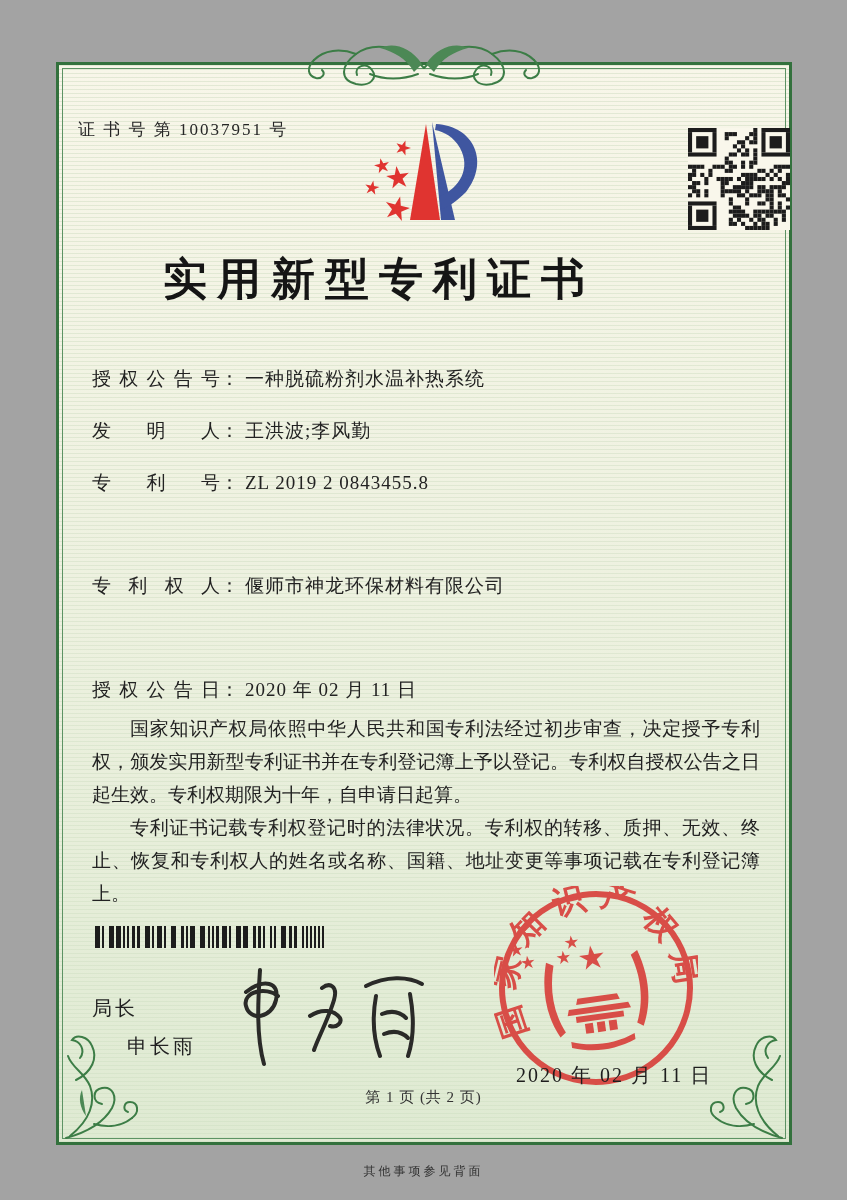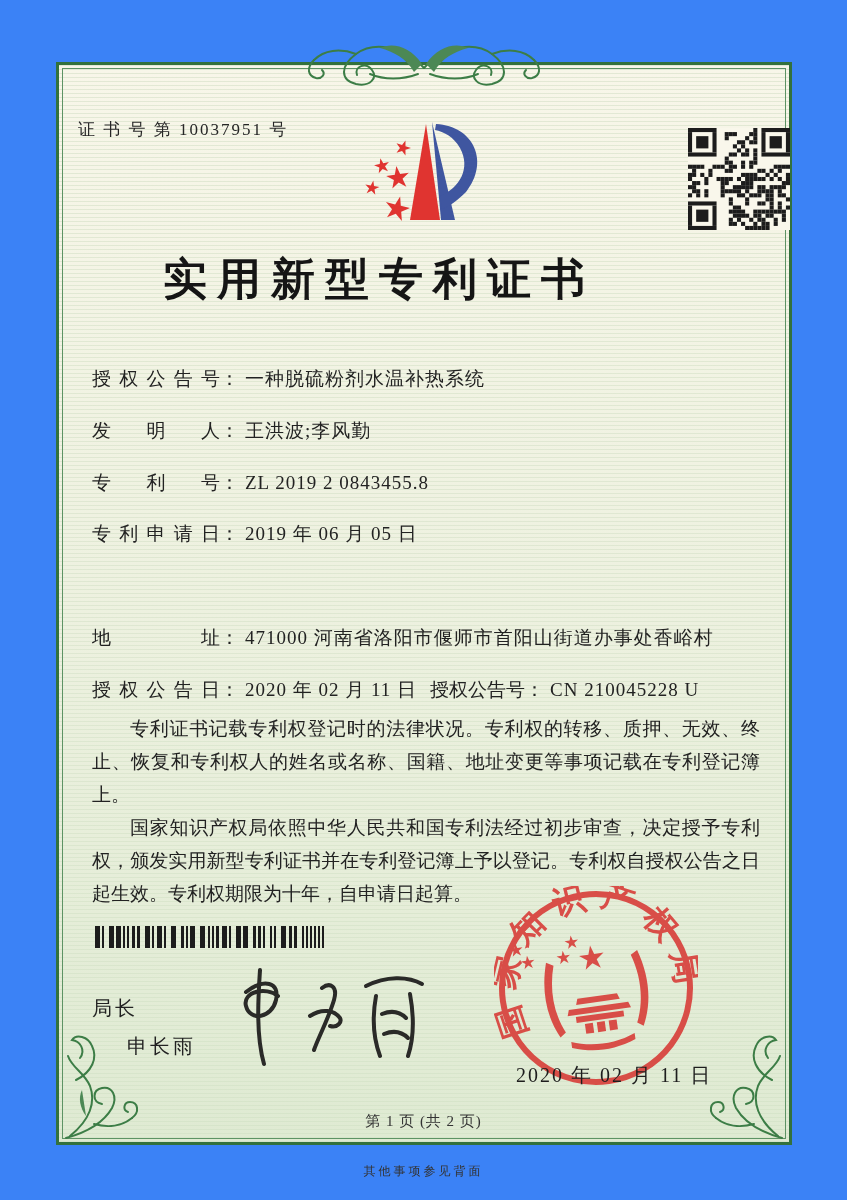--- a/index.html
+++ b/index.html
@@ -1,17 +1,17 @@
 <!DOCTYPE html>
 <html><head>
 <meta charset="utf-8">
 <style>
   html,body{margin:0;padding:0;}
   body{background:#e8e6da;font-family:"Liberation Serif","DejaVu Serif",serif;}
-  .page{position:relative;width:847px;height:1200px;margin:0 auto;background:#3b82f6;overflow:hidden;}
+  .page{position:relative;width:847px;height:1200px;margin:0 auto;background:#a3a3a3;overflow:hidden;}
 
   
   .frame{position:absolute;left:56px;top:62px;width:736px;height:1083px;
     border:3px solid #33713d;box-sizing:border-box;
     background:
       linear-gradient(180deg, rgba(235,242,228,0) 0%, rgba(214,230,203,0.35) 55%, rgba(206,226,195,0.6) 100%),
       repeating-linear-gradient(180deg, rgba(140,178,128,0.20) 0 1px, rgba(0,0,0,0) 1px 4px),
       #f8f6e9;}
   .frame::after{content:"";position:absolute;left:3px;top:3px;right:3px;bottom:3px;
     border:1px solid #5d9364;pointer-events:none;}
@@ -26,21 +26,21 @@
   .fcolon{display:inline-block;margin-right:6px;}
   .fvalue{letter-spacing:1px;}
   .grant2{position:absolute;left:338px;top:0;white-space:nowrap;}
   .grant2 .flabel{width:auto;text-align:left;text-align-last:auto;}
 
   .paras{position:absolute;left:92px;top:712px;width:668px;font-size:19px;line-height:33px;
     text-align:justify;color:#222;}
   .paras p{margin:0;text-indent:2em;}
 
   .signoff{font-size:20px;color:#222;letter-spacing:3px;}
-  .pageinfo{left:0;top:1112px;width:847px;text-align:center;font-size:15px;color:#333;letter-spacing:1px;}
+  .pageinfo{left:0;top:1088px;width:847px;text-align:center;font-size:15px;color:#333;letter-spacing:1px;}
   .backnote{left:0;top:1163px;width:847px;text-align:center;font-size:12px;color:#333;letter-spacing:3px;}
 
   .sealdate{left:516px;top:1062px;font-size:20px;color:#1d1d1d;letter-spacing:2px;}
 
   svg{display:block;}
   .green-stroke{stroke:#3c7d46;fill:none;stroke-width:2;stroke-linecap:round;}
 </style>
 </head>
 <body>
 
@@ -313,36 +313,30 @@
 
   <div class="frow" style="top:366px">
     <span class="flabel">授权公告号</span><span class="fcolon">：</span><span class="fvalue">一种脱硫粉剂水温补热系统</span>
   </div>
   <div class="frow" style="top:418px">
     <span class="flabel">发明人</span><span class="fcolon">：</span><span class="fvalue">王洪波;李风勤</span>
   </div>
   <div class="frow" style="top:470px">
     <span class="flabel">专利号</span><span class="fcolon">：</span><span class="fvalue">ZL 2019 2 0843455.8</span>
   </div>
-  <div class="frow" style="top:521px">
-    <span class="flabel">专利申请日</span><span class="fcolon">：</span><span class="fvalue">2019 年 06 月 05 日</span>
-  </div>
-  <div class="frow" style="top:625px">
-    <span class="flabel">地址</span><span class="fcolon">：</span><span class="fvalue">471000 河南省洛阳市偃师市首阳山街道办事处香峪村</span>
+  <div class="frow" style="top:573px">
+    <span class="flabel">专利权人</span><span class="fcolon">：</span><span class="fvalue">偃师市神龙环保材料有限公司</span>
   </div>
   <div class="frow" style="top:677px">
     <span class="flabel">授权公告日</span><span class="fcolon">：</span><span class="fvalue">2020 年 02 月 11 日</span>
-    <span class="grant2">
-      <span class="flabel">授权公告号</span><span class="fcolon">：</span><span class="fvalue">CN 210045228 U</span>
-    </span>
   </div>
 
   <div class="paras">
+    <p>国家知识产权局依照中华人民共和国专利法经过初步审查，决定授予专利权，颁发实用新型专利证书并在专利登记簿上予以登记。专利权自授权公告之日起生效。专利权期限为十年，自申请日起算。</p>
     <p>专利证书记载专利权登记时的法律状况。专利权的转移、质押、无效、终止、恢复和专利权人的姓名或名称、国籍、地址变更等事项记载在专利登记簿上。</p>
-    <p>国家知识产权局依照中华人民共和国专利法经过初步审查，决定授予专利权，颁发实用新型专利证书并在专利登记簿上予以登记。专利权自授权公告之日起生效。专利权期限为十年，自申请日起算。</p>
   </div>
 
   <svg class="abs" style="left:95px;top:926px;" width="232" height="22" viewBox="0 0 232 22">
     <g id="bcbars" fill="#1c1c1c">
         <rect x="0" y="0" width="5" height="22"></rect>
         <rect x="7" y="0" width="2" height="22"></rect>
         <rect x="14" y="0" width="5" height="22"></rect>
         <rect x="21" y="0" width="5" height="22"></rect>
         <rect x="28" y="0" width="2" height="22"></rect>
         <rect x="32" y="0" width="2" height="22"></rect>

